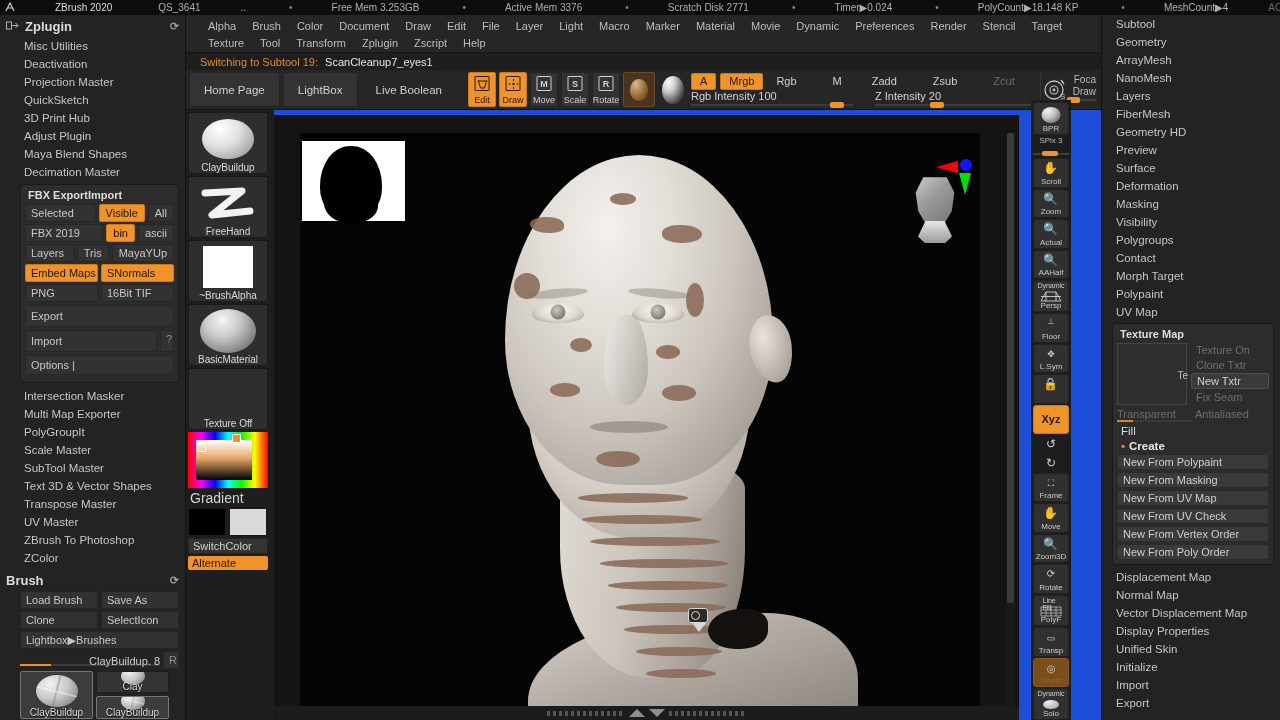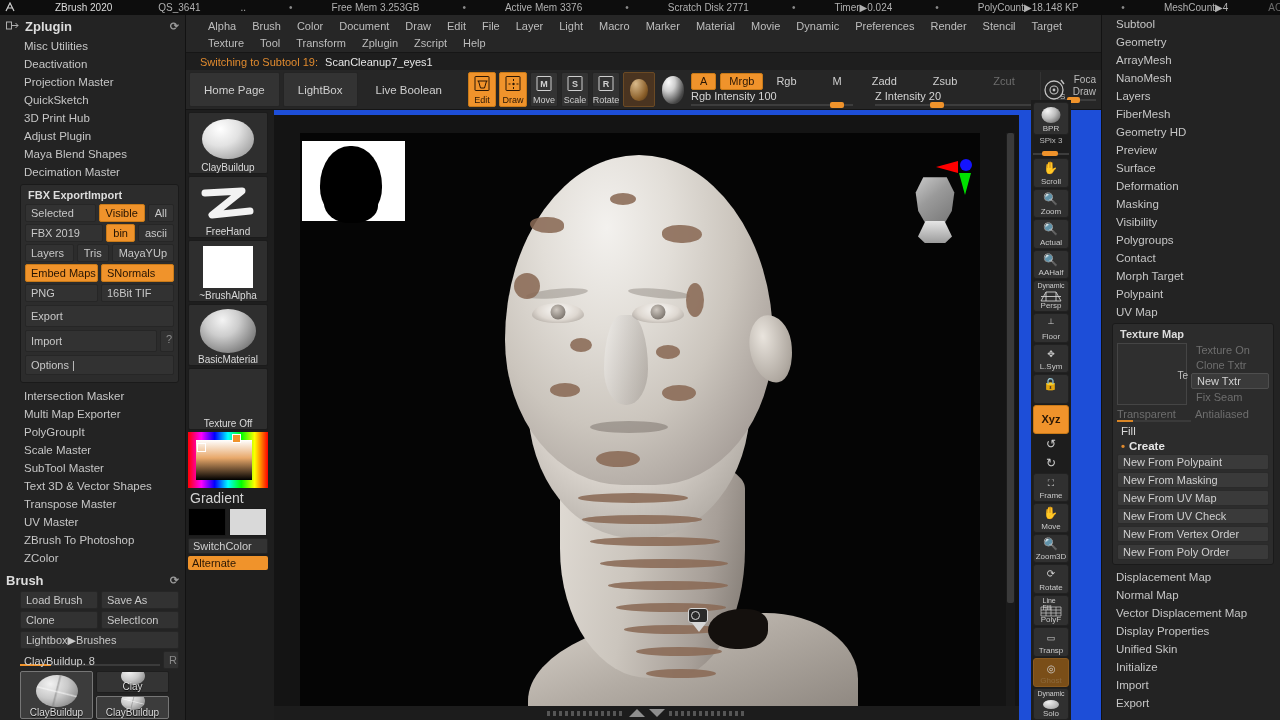--- a/index.html
+++ b/index.html
@@ -81,21 +81,21 @@
     width:42px; height:32px; border-radius:50%;
     background:radial-gradient(ellipse at 34% 28%, #f2f2f2 0%, #c9c9c9 45%, #8e8e8e 80%, #6c6c6c 100%);
   }
   .ball.sm { width:30px; height:24px; top:38%; }
   .ball .seam { position:absolute; inset:0; border-radius:50%;
     background:
       linear-gradient(14deg, transparent 45%, rgba(255,255,255,.55) 48%, transparent 52%),
       linear-gradient(104deg, transparent 46%, rgba(120,120,120,.5) 49%, transparent 53%);
   }
   .slider-line {
-    position:relative; height:13px; margin:3px 0 2px 0; display:flex; align-items:center;
+    position:relative; height:13px; margin:3px 0 2px 0; display:flex; align-items:center;justify-content:flex-end;
   }
   .slider-bg { position:absolute; left:0; right:0; bottom:1px; height:2px; background:#3b3b3b;}
   .slider-fill { position:absolute; left:0; bottom:1px; height:2px; background:#f0932b;}
   .slider-txt { position:relative; font-size:11px; color:#cfcfcf; padding-left:4px; }
 
   
   .main { position:absolute; left:186px; top:15px; width:915px; height:705px; background:#1d4ed8; }
   .menubar {
     display:flex; flex-wrap:wrap; padding:3px 5px 0 14px; gap:0px;
     background:#262626; border-bottom:1px solid #161616;

